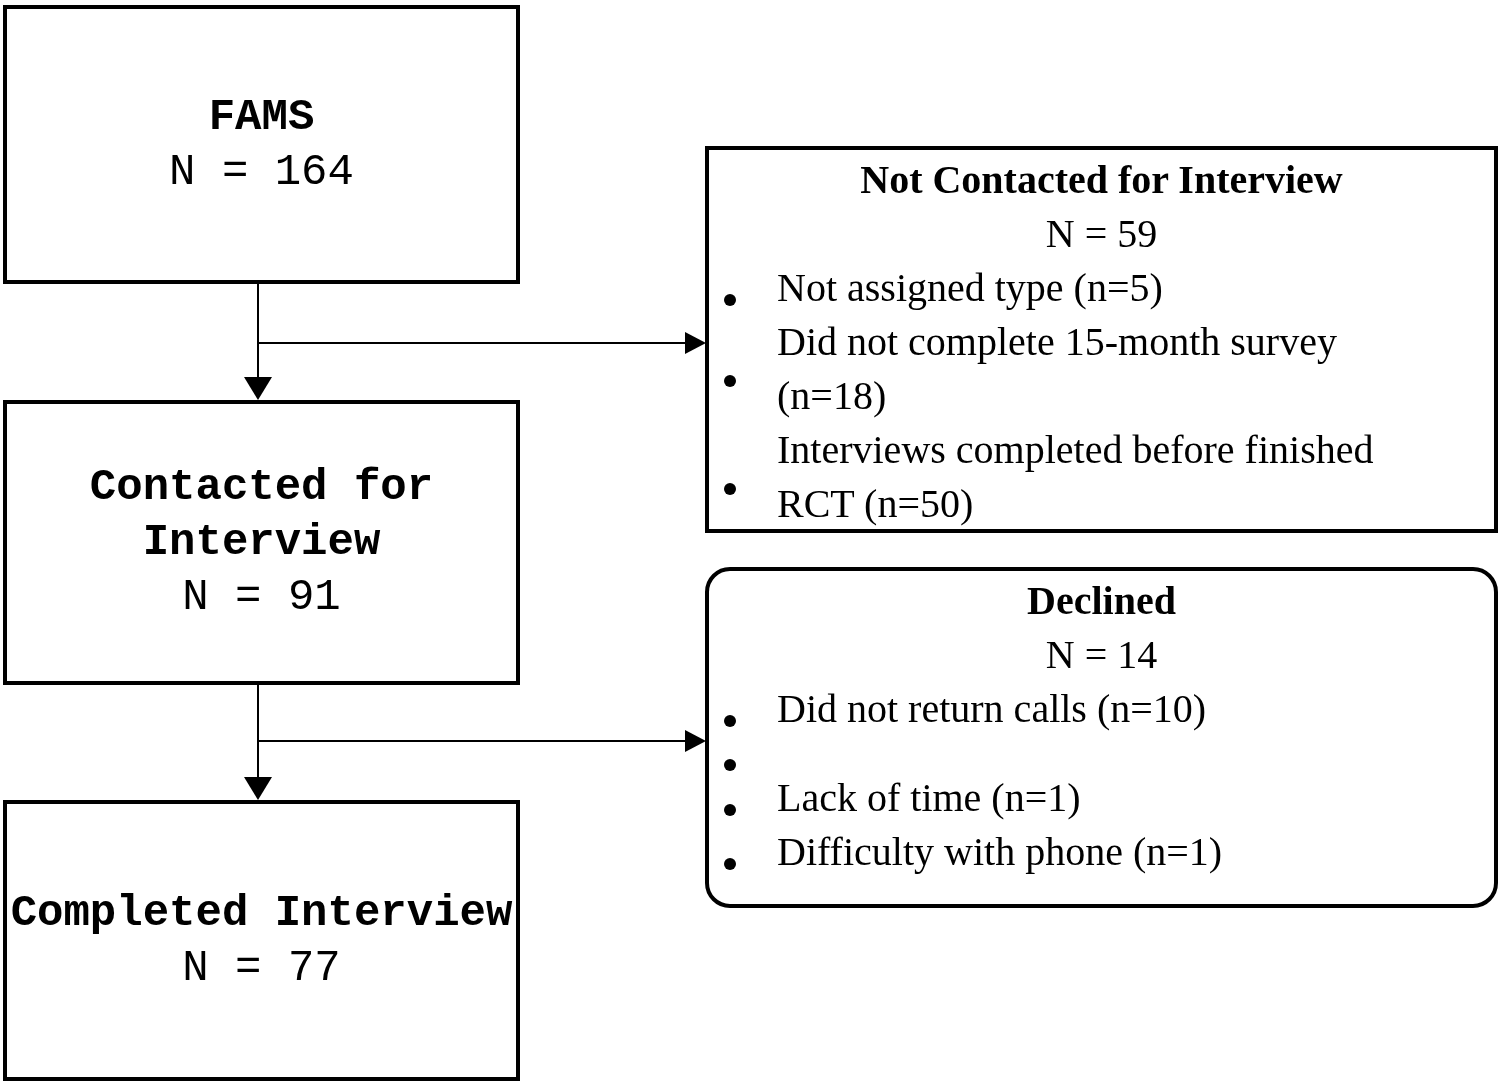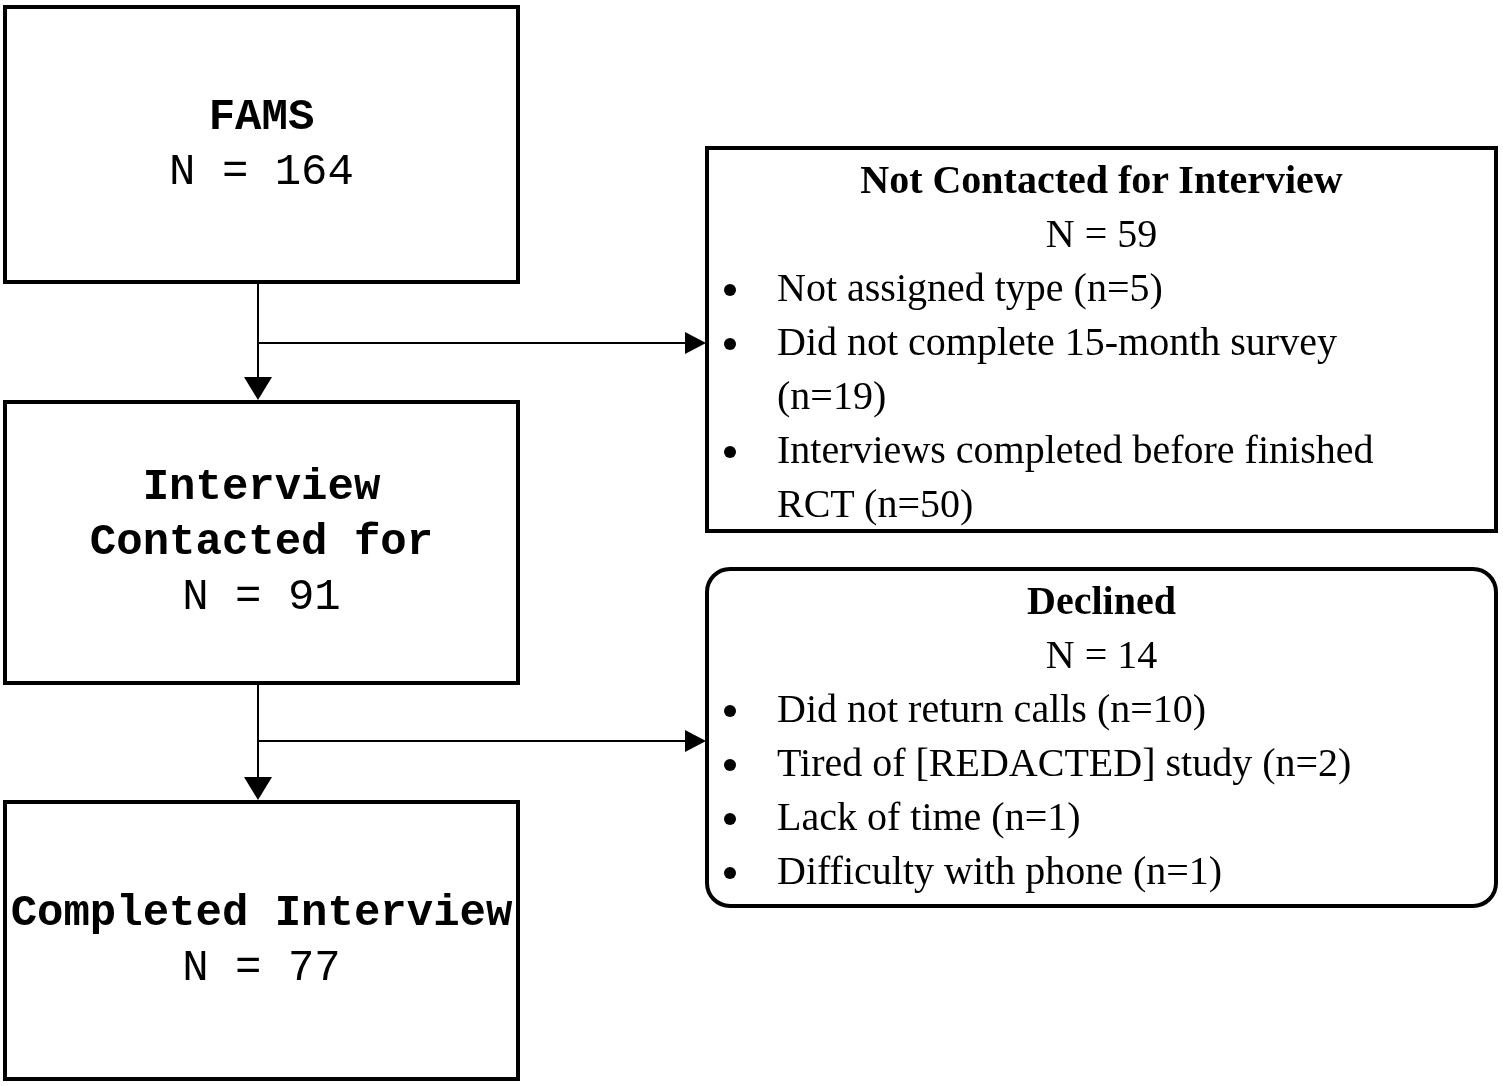--- a/index.html
+++ b/index.html
@@ -43,21 +43,21 @@
     width: 793px;
     font-size: 40px;
     line-height: 54px;
     padding-top: 3px;
   }
   #box-not-contacted { top: 146px; height: 387px; }
   #box-declined      { top: 567px; height: 341px; border-radius: 25px; }
   .side-title { text-align: center; font-weight: bold; }
   .side-n     { text-align: center; }
 
-  .bullet-item { display: flex; align-items: flex-start; }
+  .bullet-item { display: flex; align-items: center; }
   .bullet-dot {
     flex: 0 0 12px;
     width: 12px; height: 12px;
     border-radius: 50%;
     background: #000000;
     margin-left: 15px;
     margin-top: 23px;
   }
   .bullet-text { margin-left: 41px; width: 662px; }
 
@@ -103,50 +103,49 @@
 
   <div class="box side-box" id="box-not-contacted">
     <div class="side-title">Not Contacted for Interview</div>
     <div class="side-n">N = 59</div>
     <div class="bullet-item">
       <span class="bullet-dot"></span>
       <span class="bullet-text">Not assigned type (n=5)</span>
     </div>
     <div class="bullet-item">
       <span class="bullet-dot"></span>
-      <span class="bullet-text">Did not complete 15-month survey (n=19)</span>
+      <span class="bullet-text">Did not complete 15-month survey (n=18)</span>
     </div>
     <div class="bullet-item">
       <span class="bullet-dot"></span>
       <span class="bullet-text">Interviews completed before finished RCT (n=50)</span>
     </div>
   </div>
 
   <div class="box main-box" id="box-contacted">
+    <div class="bold">Contacted for</div>
     <div class="bold">Interview</div>
-    <div class="bold">Contacted for</div>
     <div>N = 91</div>
   </div>
 
   <div class="vline" id="vline-2"></div>
   <div class="arrow-down" id="arrowhead-down-2"></div>
 
   <div class="hline" id="hline-2"></div>
   <div class="arrow-right" id="arrowhead-right-2"></div>
 
   <div class="box side-box" id="box-declined">
     <div class="side-title">Declined</div>
     <div class="side-n">N = 14</div>
     <div class="bullet-item">
       <span class="bullet-dot"></span>
       <span class="bullet-text">Did not return calls (n=10)</span>
     </div>
     <div class="bullet-item">
       <span class="bullet-dot"></span>
-      <span class="bullet-text">Tired of [REDACTED] study (n=2)</span>
     </div>
     <div class="bullet-item">
       <span class="bullet-dot"></span>
       <span class="bullet-text">Lack of time (n=1)</span>
     </div>
     <div class="bullet-item">
       <span class="bullet-dot"></span>
       <span class="bullet-text">Difficulty with phone (n=1)</span>
     </div>
   </div>

